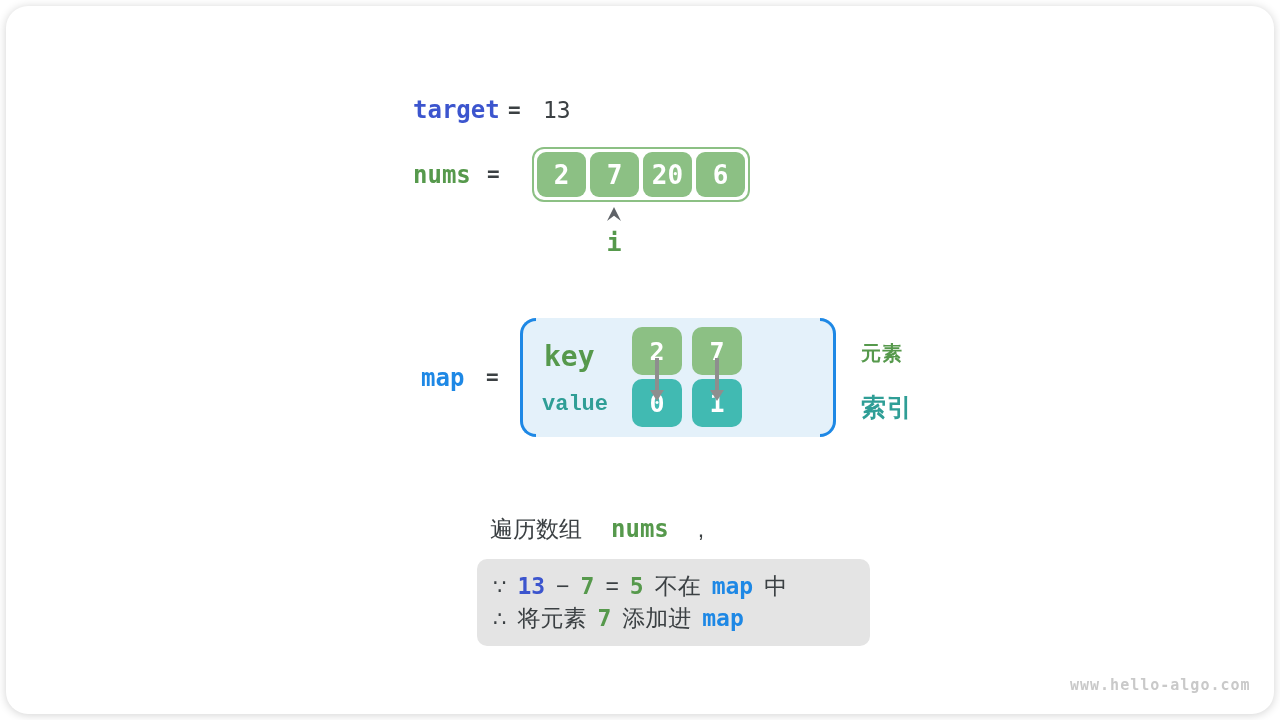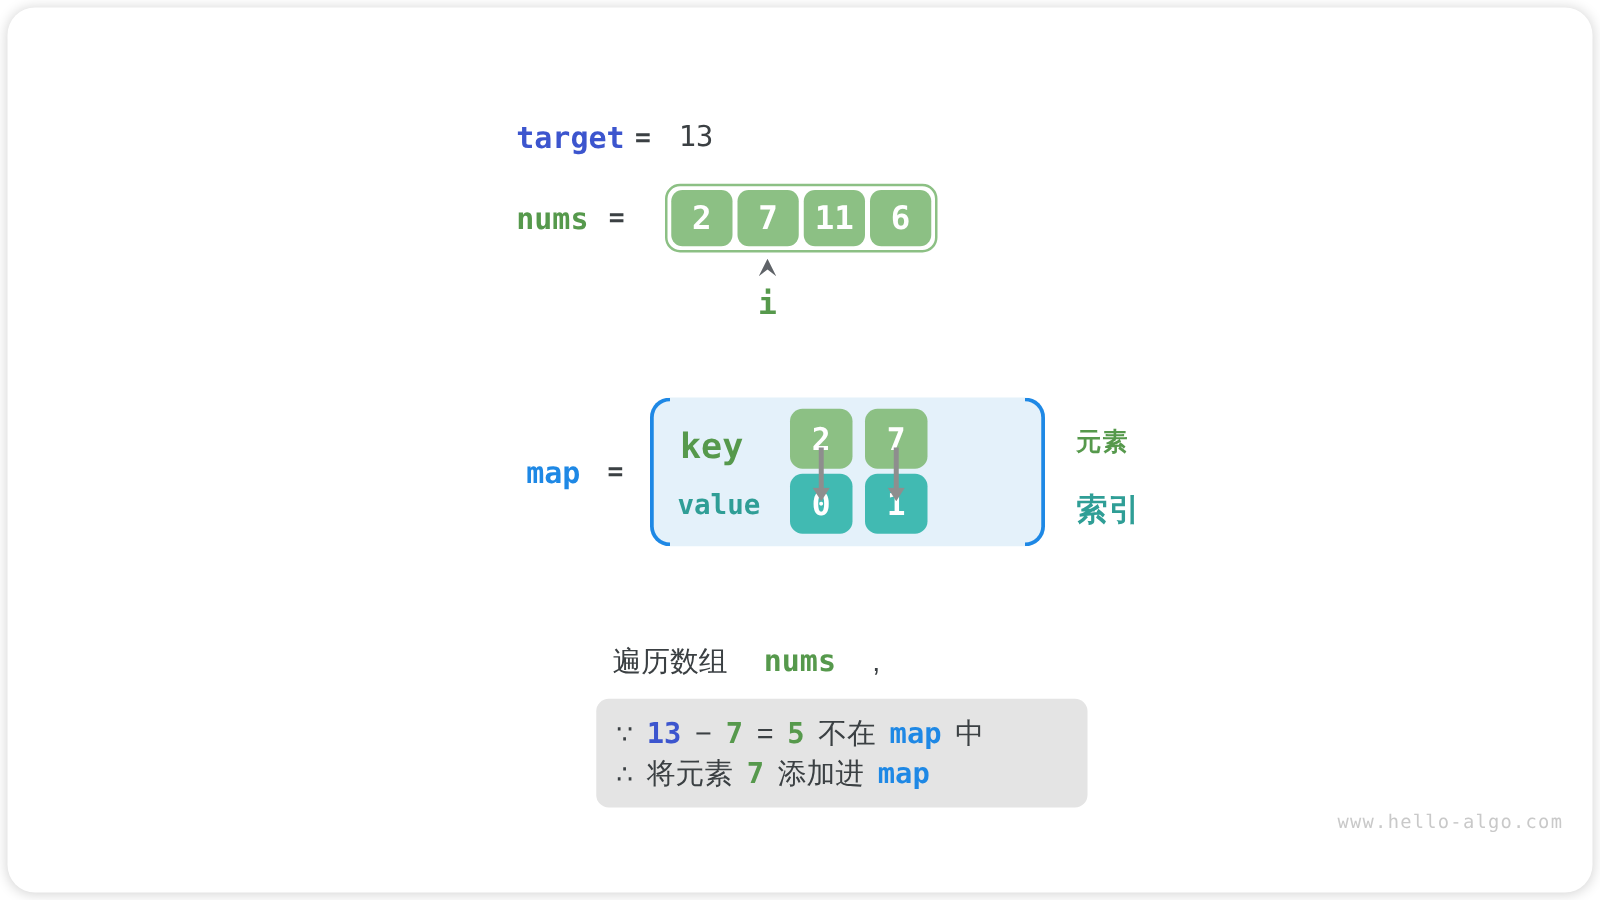--- a/index.html
+++ b/index.html
@@ -79,21 +79,21 @@
   }
   .bracket-right {
     left: 820px;
     border-right: 3px solid var(--azure);
     border-top: 3px solid var(--azure);
     border-bottom: 3px solid var(--azure);
     border-radius: 0 16px 16px 0;
   }
 
   .key-label   { left: 544px; top: 340px; font-size: 28px; font-weight: bold; color: var(--green); }
-  .value-label { left: 542px; top: 392px; font-size: 22px; font-weight: bold; color: var(--teal); }
+  .value-label { left: 542px; top: 392px; font-size: 22px; font-weight: bold; color: var(--teal); font-family: Liberation Mono, monospace; }
 
   .map-cell {
     width: 50px; height: 48px; border-radius: 10px;
     display: flex; align-items: center; justify-content: center;
     color: #ffffff; font-size: 25px; font-weight: bold;
     font-family: "DejaVu Sans Mono", monospace;
   }
   .key-cell   { background: var(--green-cell); top: 327px; }
   .value-cell { background: var(--teal-cell);  top: 379px; }
   .col-0 { left: 632px; }
@@ -121,37 +121,37 @@
     padding: 12px 16px; display: flex; flex-direction: column; justify-content: space-between;
   }
   .note-line { display: flex; align-items: baseline; gap: 11px; font-size: 23px; color: var(--dark); }
   .seg-blue  { color: var(--royal-blue); font-weight: bold; font-family: "DejaVu Sans Mono", monospace; }
   .seg-green { color: var(--green);      font-weight: bold; font-family: "DejaVu Sans Mono", monospace; }
   .seg-azure { color: var(--azure);      font-weight: bold; font-family: "DejaVu Sans Mono", monospace; }
   .seg-dark  { color: var(--dark); }
   .seg-sym   { color: var(--dark); font-size: 21px; }
 
   
-  .watermark { left: 1070px; top: 648px; font-size: 15px; color: var(--watermark-gray); letter-spacing: 1px; }
+  .watermark { left: 1070px; top: 676px; font-size: 15px; color: var(--watermark-gray); letter-spacing: 1px; font-weight: bold; }
 </style>
 </head>
 <body>
 
 <div class="card"></div>
 
 <div class="abs mono target-label">target</div>
 <div class="abs mono target-eq">=</div>
 <div class="abs mono target-val">13</div>
 
 <div class="abs mono nums-label">nums</div>
 <div class="abs mono nums-eq">=</div>
 <div class="abs array-box">
   <div class="array-cell">2</div>
   <div class="array-cell">7</div>
-  <div class="array-cell">11</div>
+  <div class="array-cell">20</div>
   <div class="array-cell">6</div>
 </div>
 <div class="abs pointer-arrow"></div>
 <div class="abs mono pointer-label">i</div>
 
 <div class="abs mono map-label">map</div>
 <div class="abs mono map-eq">=</div>
 <div class="abs map-box"></div>
 <div class="abs bracket bracket-left"></div>
 <div class="abs bracket bracket-right"></div>

